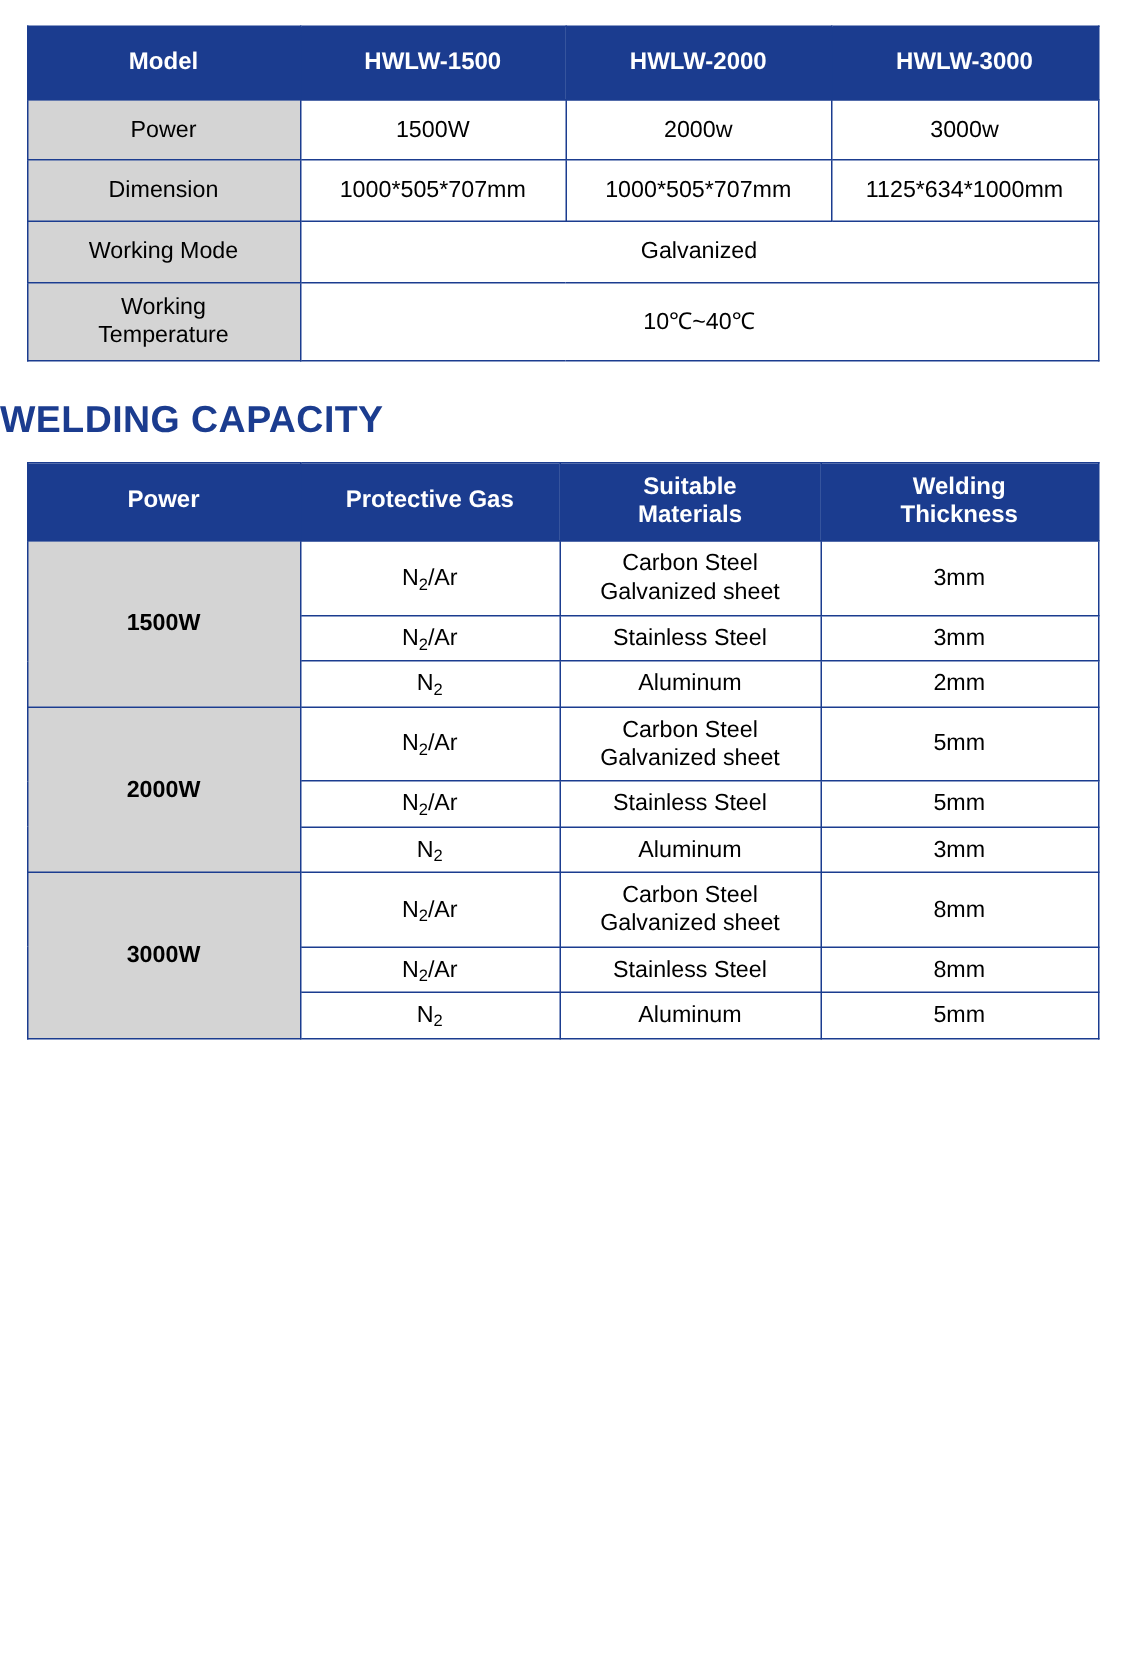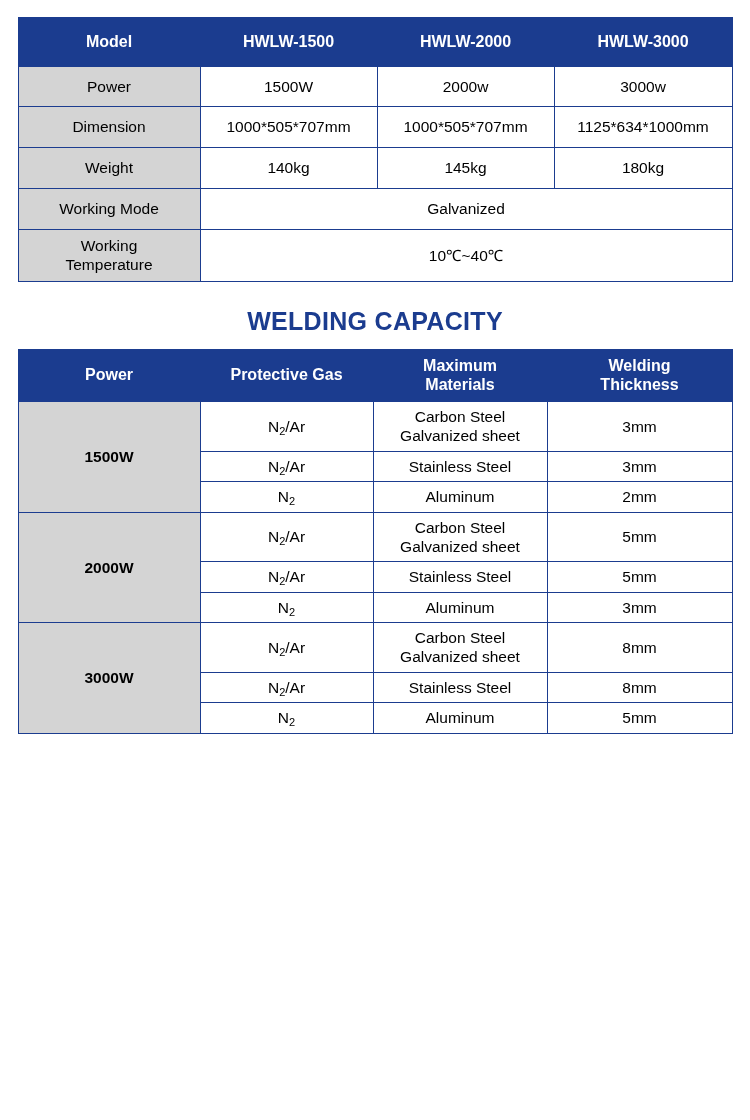--- a/index.html
+++ b/index.html
@@ -26,21 +26,20 @@
     font-weight: bold;
     text-align: center;
     letter-spacing: 0.5px;
     margin: 22px 0 0 0;
     line-height: 1.1;
   }
   h2.section-title {
     color: #1b3c8f;
     font-size: 25px;
     font-weight: bold;
-    text-align: center;
     letter-spacing: 0.3px;
     margin: 26px 0 0 0;
     line-height: 1.1;
   }
   table.spec {
     border-collapse: collapse;
     margin: 17px auto 0 auto;
     width: 686px;
     table-layout: fixed;
   }
@@ -127,26 +126,20 @@
         <td>2000w</td>
         <td>3000w</td>
       </tr>
       <tr class="r41">
         <td class="rowlabel">Dimension</td>
         <td>1000*505*707mm</td>
         <td>1000*505*707mm</td>
         <td>1125*634*1000mm</td>
       </tr>
       <tr class="r41">
-        <td class="rowlabel">Weight</td>
-        <td>140kg</td>
-        <td>145kg</td>
-        <td>180kg</td>
-      </tr>
-      <tr class="r41">
         <td class="rowlabel">Working Mode</td>
         <td colspan="3">Galvanized</td>
       </tr>
       <tr class="tall">
         <td class="rowlabel two-line">
           <span>Working</span><br>
           <span>Temperature</span>
         </td>
         <td colspan="3">10℃~40℃</td>
       </tr>
@@ -154,21 +147,21 @@
   </table>
 
   <h2 class="section-title">WELDING CAPACITY</h2>
 
   <table class="cap">
     <thead>
       <tr>
         <th style="width:175px">Power</th>
         <th style="width:166px">Protective Gas</th>
         <th style="width:167px">
-          <span>Maximum</span><br>
+          <span>Suitable</span><br>
           <span>Materials</span>
         </th>
         <th style="width:178px">
           <span>Welding</span><br>
           <span>Thickness</span>
         </th>
       </tr>
     </thead>
     <tbody>
 

